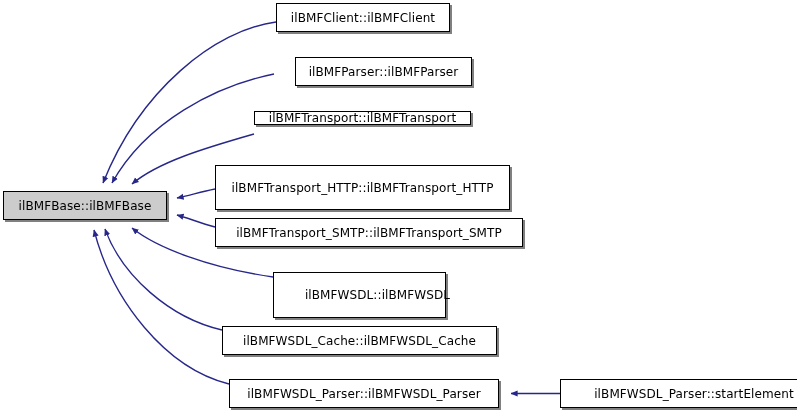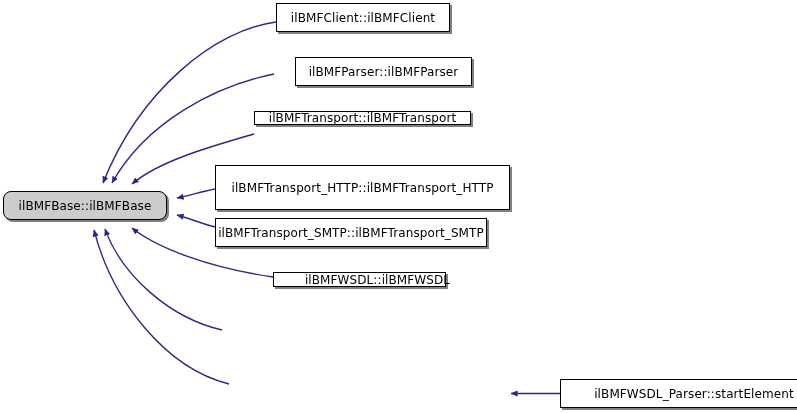--- a/index.html
+++ b/index.html
@@ -36,21 +36,20 @@
   }
   .graph-node .node-label {
     font-size: 12px;
     line-height: 1;
     color: #000000;
     letter-spacing: 0.1px;
     padding: 0 7px;
   }
   .graph-node.root-node {
     background: #cccccc;
-    border-radius: 8px;
   }
 </style>
 </head>
 <body>
 
 <div id="graph-canvas">
 
   <svg id="edge-layer" viewBox="0 0 797 413" width="797" height="413" xmlns="http://www.w3.org/2000/svg">
     <defs>
       <marker id="arrowhead" viewBox="0 0 10 10" refX="9.4" refY="5" markerWidth="5.2" markerHeight="5.2" orient="auto-start-reverse">
@@ -93,27 +92,33 @@
   </div>
 
   <div class="graph-node" style="left:254px; top:111px; width:217px; height:14px;">
     <span class="node-label">ilBMFTransport::ilBMFTransport</span>
   </div>
 
   <div class="graph-node" style="left:215px; top:165px; width:295px; height:45px;">
     <span class="node-label">ilBMFTransport_HTTP::ilBMFTransport_HTTP</span>
   </div>
 
-  <div class="graph-node" style="left:215px; top:218px; width:272px; height:29px;">
+  <div class="graph-node" style="left:215px; top:218px; width:308px; height:29px;">
     <span class="node-label">ilBMFTransport_SMTP::ilBMFTransport_SMTP</span>
   </div>
 
-  <div class="graph-node" style="left:273px; top:272px; width:173px; height:15px;padding-left:36px;">
+  <div class="graph-node" style="left:273px; top:272px; width:173px; height:46px;padding-left:36px;">
     <span class="node-label">ilBMFWSDL::ilBMFWSDL</span>
   </div>
 
+  <div class="graph-node" style="left:222px; top:326px; width:275px; height:29px;">
+    <span class="node-label">ilBMFWSDL_Cache::ilBMFWSDL_Cache</span>
+  </div>
 
+  <div class="graph-node" style="left:229px; top:379px; width:270px; height:29px;">
+    <span class="node-label">ilBMFWSDL_Parser::ilBMFWSDL_Parser</span>
+  </div>
 
   <div class="graph-node" style="left:560px; top:379px; width:268px; height:29px;">
     <span class="node-label">ilBMFWSDL_Parser::startElement</span>
   </div>
 
 </div>
 
 </body></html>

